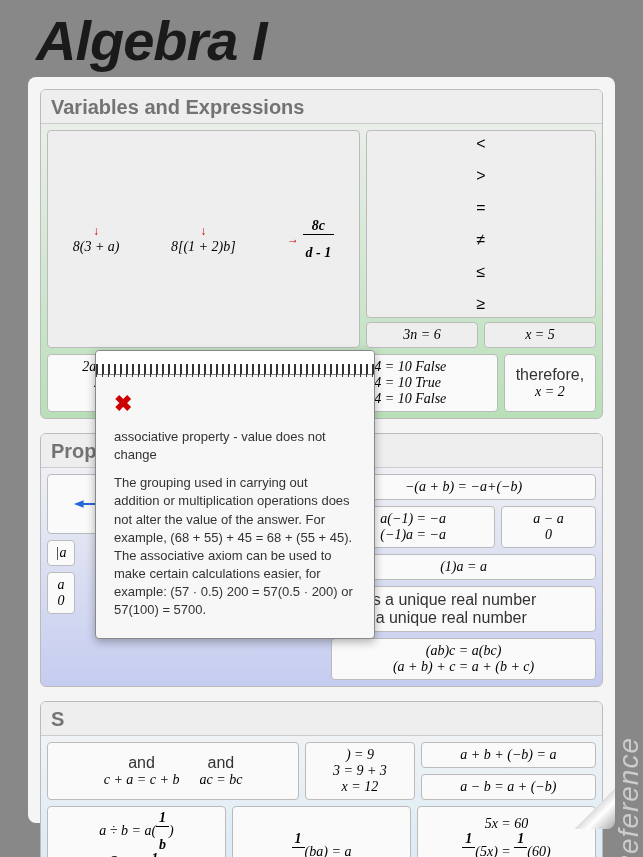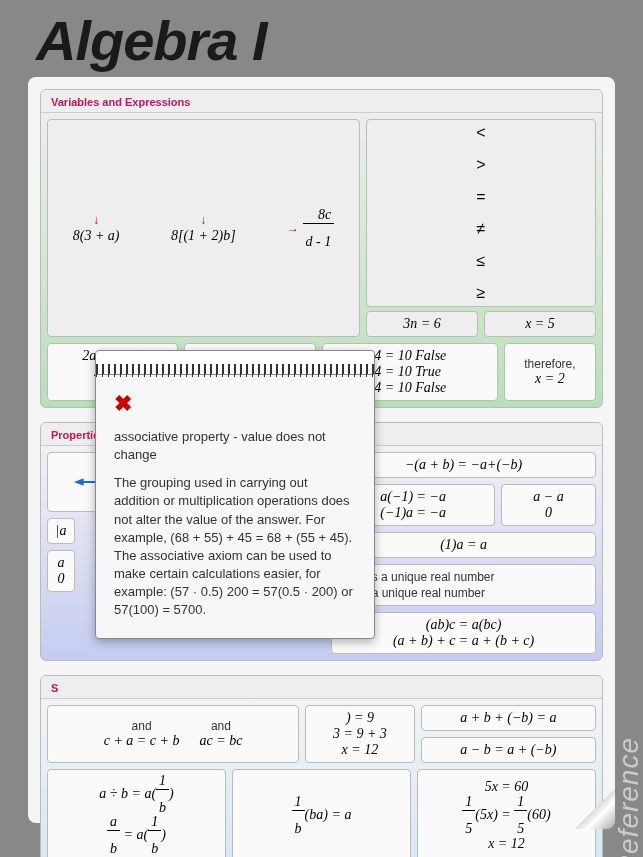--- a/index.html
+++ b/index.html
@@ -1,30 +1,30 @@
 <!DOCTYPE html>
 <html><head>
 <meta charset="utf-8">
 <style>
   * { margin: 0; padding: 0; box-sizing: border-box; }
   body { width: 643px; height: 857px; background: #888; font-family: Georgia, 'Times New Roman', serif; position: relative; overflow: hidden; }
   .page-title { font-family: 'Arial Black', sans-serif; font-size: 56px; font-weight: 900; color: #1a1a1a; padding: 8px 36px 4px; letter-spacing: -1px; font-style: italic; }
   .main-panel { background: #f5f5f5; margin: 0 28px 0 28px; border-radius: 8px; padding: 12px; position: relative; height: 746px; }
   .section { border: 1px solid #bbb; border-radius: 6px; margin-bottom: 14px; background: #fff; overflow: hidden; }
-  .section-header { font-family: Arial, sans-serif; font-weight: bold; color: #be185d; font-size: 11px; padding: 6px 10px 4px; background: #eee; border-bottom: 1px solid #ccc; }
+  .section-header { font-family: Arial, sans-serif; font-weight: bold; color: #737373; font-size: 20px; padding: 6px 10px 4px; background: #eee; border-bottom: 1px solid #ccc; }
   
   .vexp { background: linear-gradient(#f0f0f0, #b8e0b8); }
   .vexp-body { padding: 6px; }
   .vexp-row1 { display: flex; gap: 6px; }
   .vexp-row2 { display: flex; gap: 6px; margin-top: 6px; }
   .cell { background: #eeeeee; border: 1px solid #bbb; border-radius: 4px; padding: 4px 6px; font-size: 14px; font-style: italic; text-align: center; display: flex; flex-direction: column; justify-content: center; }
   .cell.white { background: #fafafa; }
   .cell .row { display: block; }
   .expr { font-style: italic; }
-  .frac { display: inline-block; vertical-align: middle; text-align: right; line-height: 1; }
+  .frac { display: inline-block; vertical-align: middle; text-align: center; line-height: 1; font-weight: bold; }
   .frac .num { display: block; border-bottom: 1px solid #000; padding: 0 3px 1px; }
   .frac .den { display: block; padding: 11px 3px 0; }
   .red-arrow { color: #c00; font-size: 12px; font-style: normal; }
   .ops-cell { display: flex; gap: 14px; justify-content: center; font-style: normal; font-family: Arial; font-size: 16px; }
   .small-cells { display: flex; gap: 6px; flex: 1; }
   
   .realnum { background: linear-gradient(#f5f5f5, #c5ccf0); }
   .realnum-body { display: flex; gap: 6px; padding: 6px; }
   .realnum-left { flex: 1.05; display: flex; flex-direction: column; gap: 6px; }
   .realnum-right { flex: 1; display: flex; flex-direction: column; gap: 6px; }
@@ -39,21 +39,21 @@
   .popup { position: absolute; left: 95px; top: 350px; width: 280px; background: #f7f7f7; border: 1px solid #888; border-radius: 4px; box-shadow: 0 3px 10px rgba(0,0,0,0.3); font-family: Arial, sans-serif; font-size: 13px; }
   .popup-binding { height: 24px; background: repeating-linear-gradient(90deg, #333 0 2px, transparent 2px 6px) 0 100% / 100% 10px no-repeat, #fff; border-bottom: 1px solid #888; border-radius: 4px 4px 0 0; position: relative; }
   .popup-binding::before { content:""; position:absolute; left:0; right:0; bottom:-3px; height:6px; background: repeating-linear-gradient(90deg, #333 0 1px, transparent 1px 6px);}
   .popup-body { padding: 14px 18px 18px; line-height: 1.4; color: #333; }
   .popup-close { color: #c00; font-size: 22px; font-weight: bold; cursor: pointer; display: inline-block; margin-bottom: 8px; }
   .popup-heading { margin-bottom: 10px; }
   
   .side-label { position: absolute; right: -2px; bottom: 120px; font-family: Arial, sans-serif; font-style: italic; font-size: 28px; color: #ccc; transform: rotate(-90deg); transform-origin: right bottom; white-space: nowrap; letter-spacing: 1px;}
   .page-curl { position: absolute; right: 28px; bottom: 28px; width: 40px; height: 40px; background: linear-gradient(135deg, transparent 50%, #ddd 50%, #fff 65%, #aaa 100%); border-radius: 0 0 8px 0; }
   .partial { color: #333; font-style: normal; font-family: Arial; }
-  .tiny { font-size: 12px; }
+  .tiny { font-size: 16px; }
   .cell .eq { white-space: nowrap; }
 </style>
 </head>
 <body>
 
 <div class="page-title">Algebra I</div>
 
 <div class="main-panel">
 
   <div class="section vexp">

